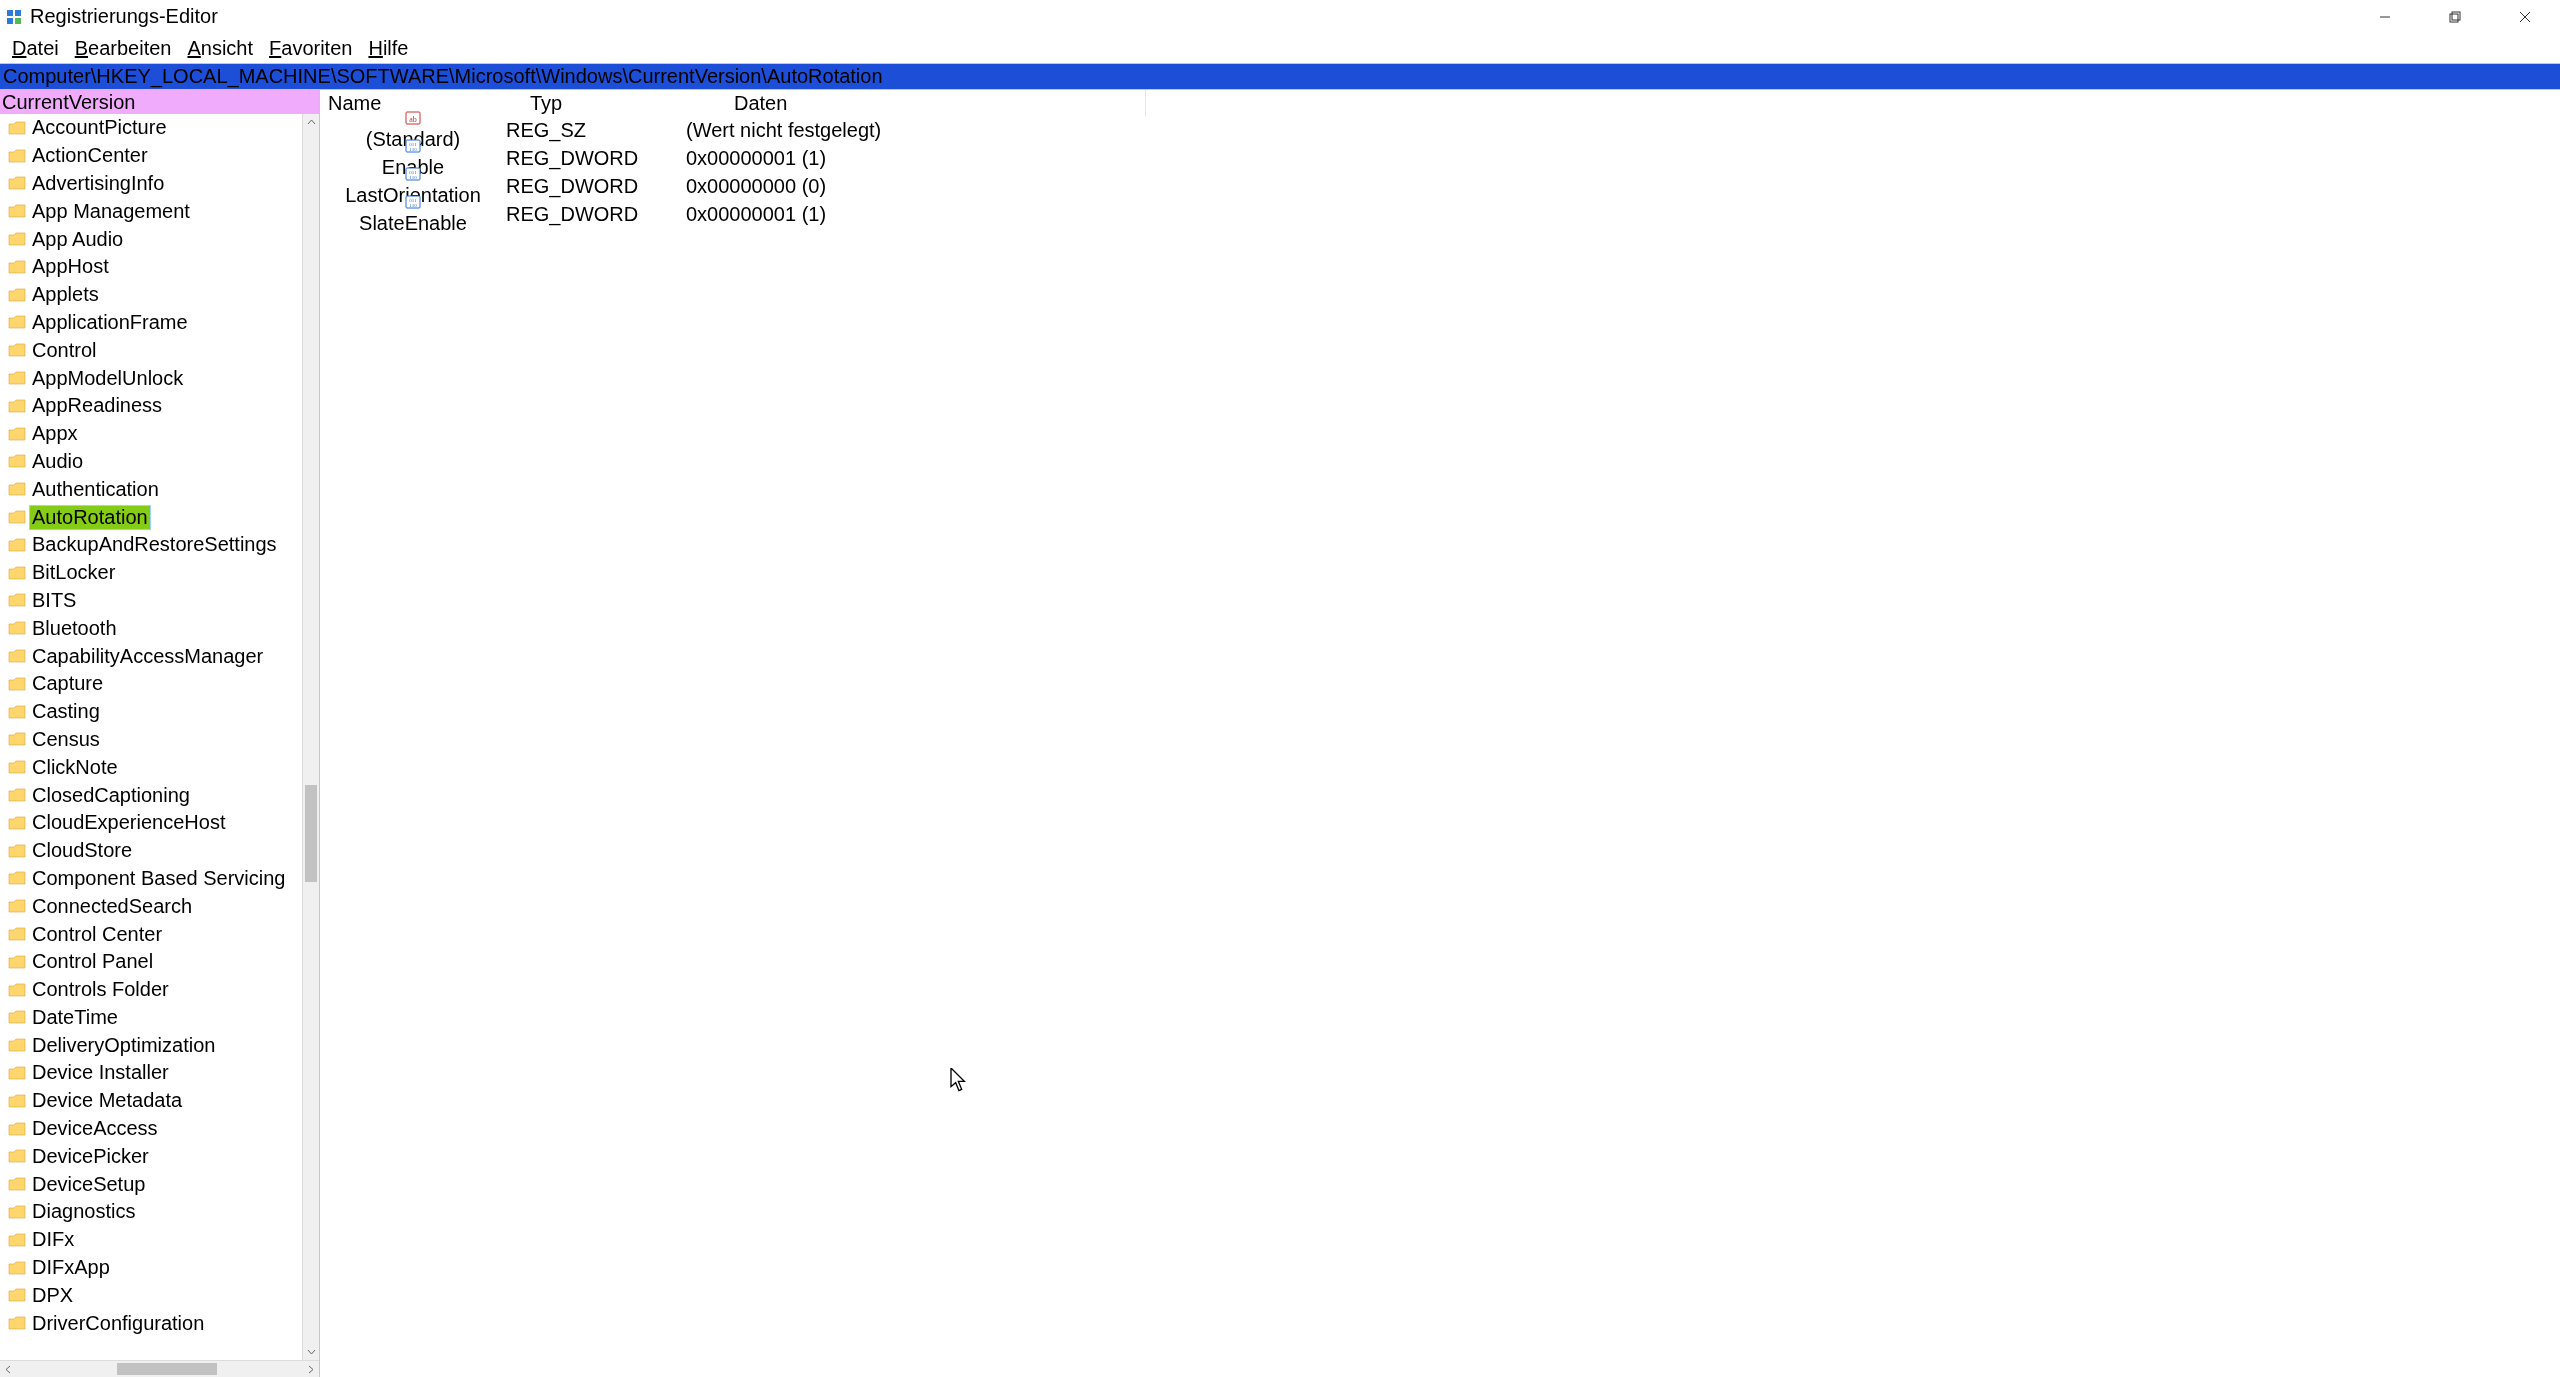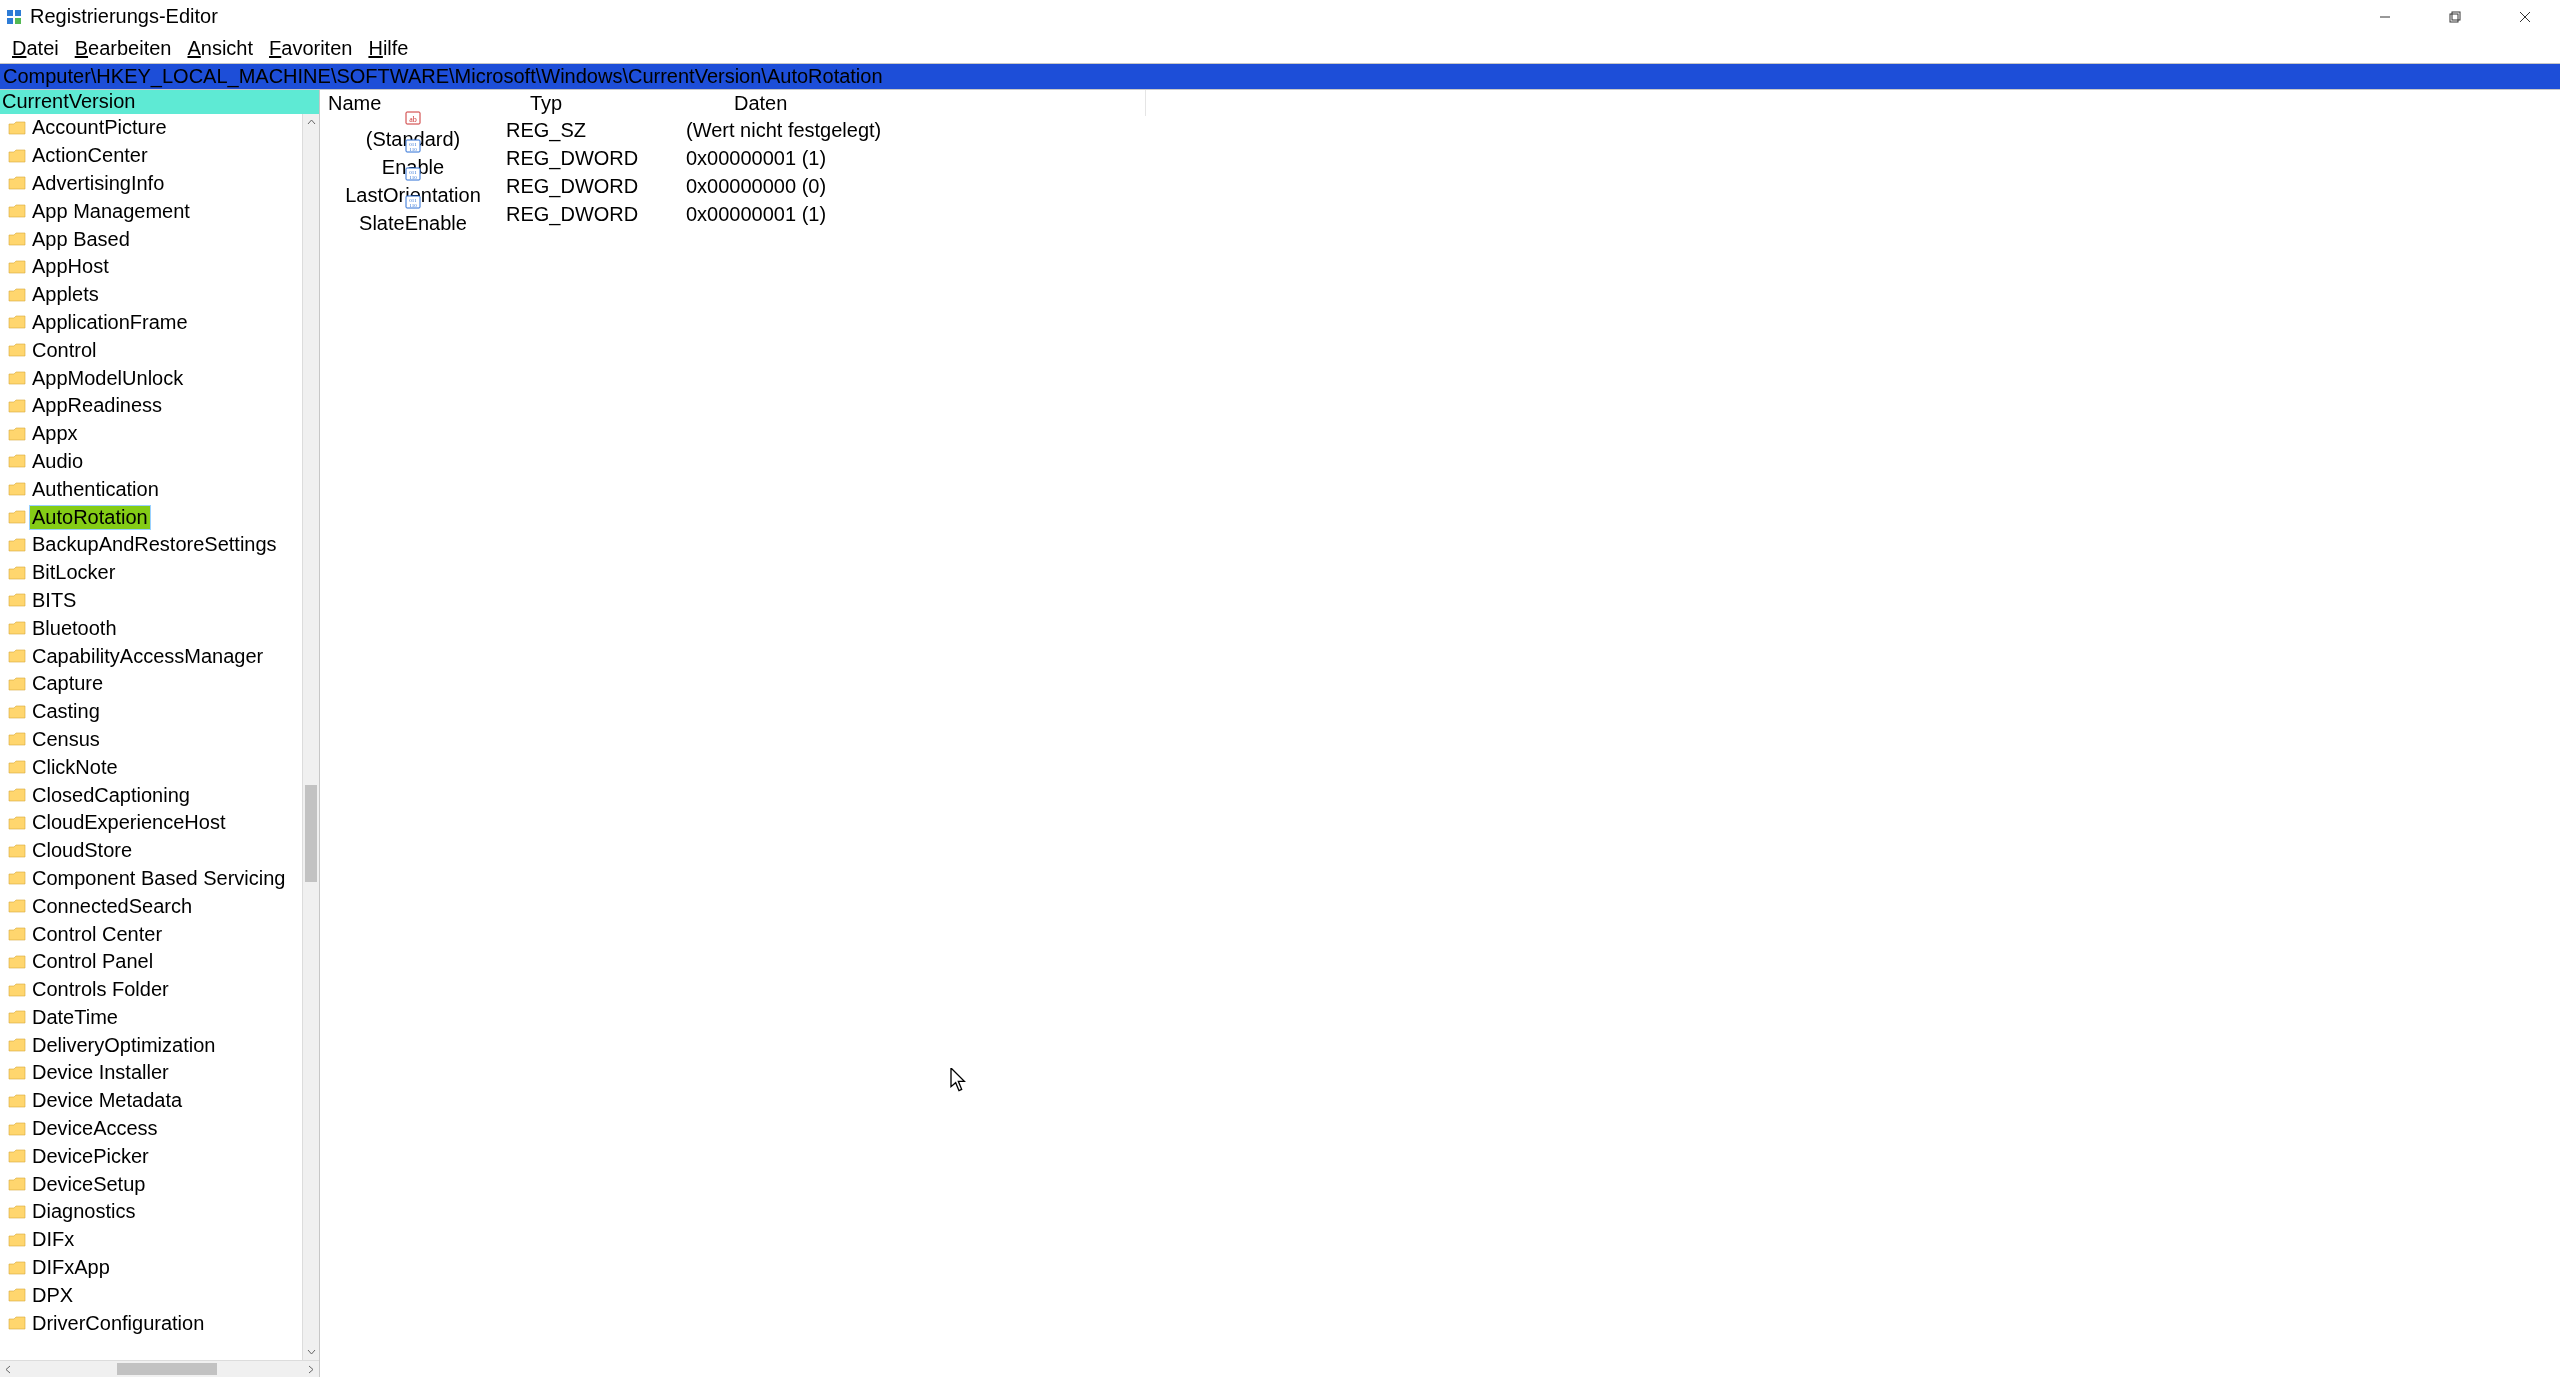--- a/index.html
+++ b/index.html
@@ -80,24 +80,24 @@
 
   
   .tree-pane {
     width: 320px;
     display: flex;
     flex-direction: column;
     border-right: 1px solid #c7c7c7;
   }
   .tree-header {
     height: 24px;
-    display: flex; align-items: flex-start;
+    display: flex; align-items: center;
     padding-left: 2px;
     font-size: 20px;
-    background: #5eead4;
+    background: #f0abfc;
     border-bottom: 0;
   }
   .tree-scroll {
     flex:1;
     overflow: hidden;
     position: relative;
   }
   .tree-list {
     list-style:none; margin:0; padding:0;
   }
@@ -285,21 +285,21 @@
               </svg>
             </span>
             <span class="label">App Management</span>
           </li>
           <li class="tree-item">
             <span class="folder-icon">
               <svg viewBox="0 0 18 14" width="18" height="14">
                 <path d="M1 3 L6 3 L8 1 L17 1 L17 13 L1 13 Z" fill="#ffd66e" stroke="#d6a93a" stroke-width="0.6"></path>
               </svg>
             </span>
-            <span class="label">App Based</span>
+            <span class="label">App Audio</span>
           </li>
           <li class="tree-item">
             <span class="folder-icon">
               <svg viewBox="0 0 18 14" width="18" height="14">
                 <path d="M1 3 L6 3 L8 1 L17 1 L17 13 L1 13 Z" fill="#ffd66e" stroke="#d6a93a" stroke-width="0.6"></path>
               </svg>
             </span>
             <span class="label">AppHost</span>
           </li>
           <li class="tree-item">

